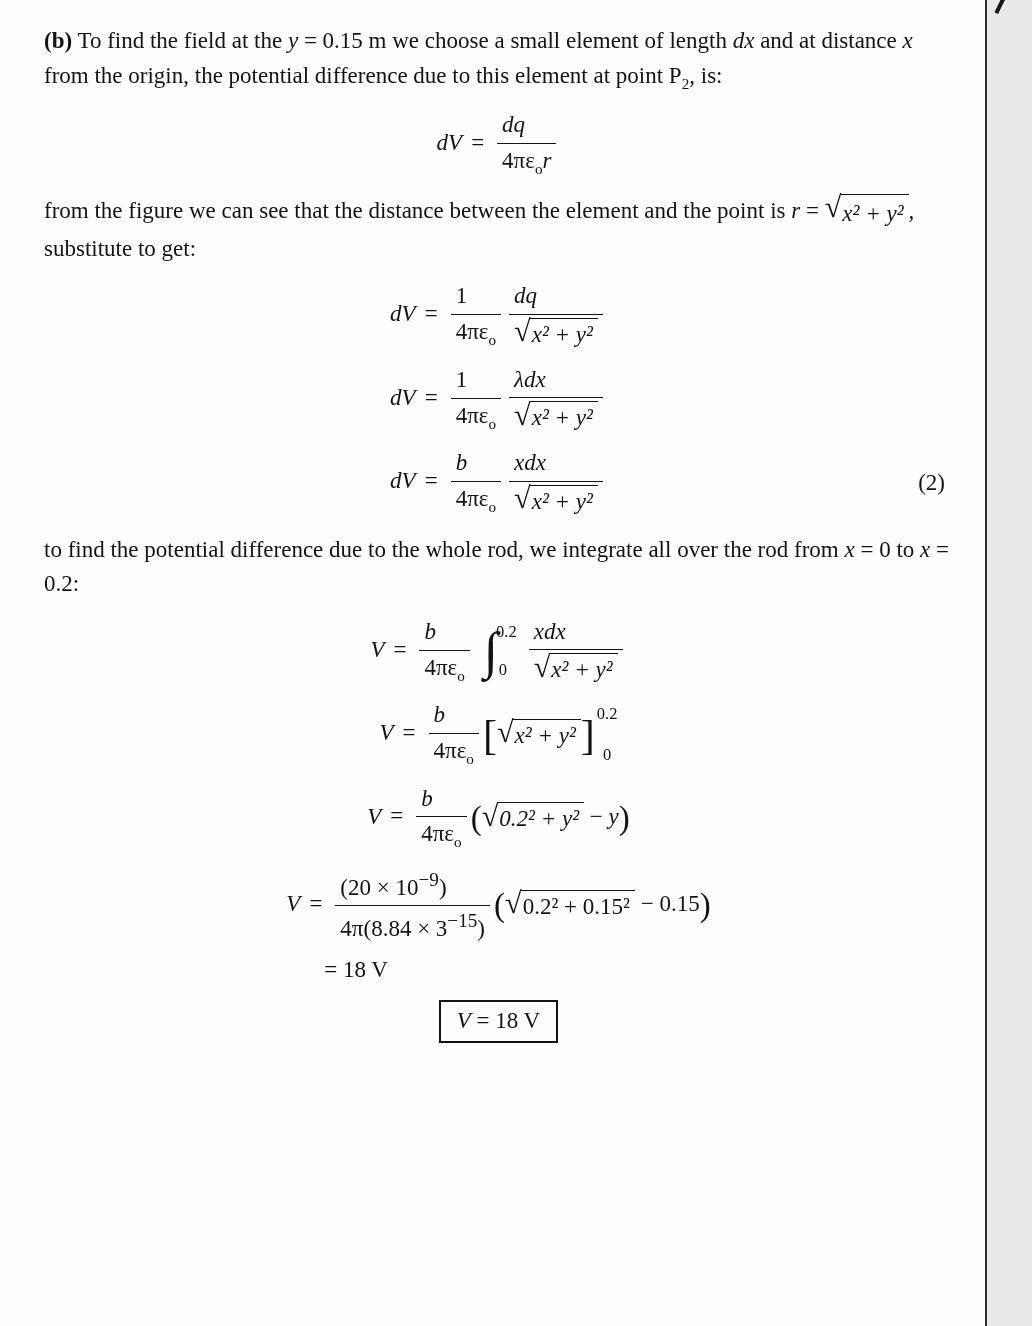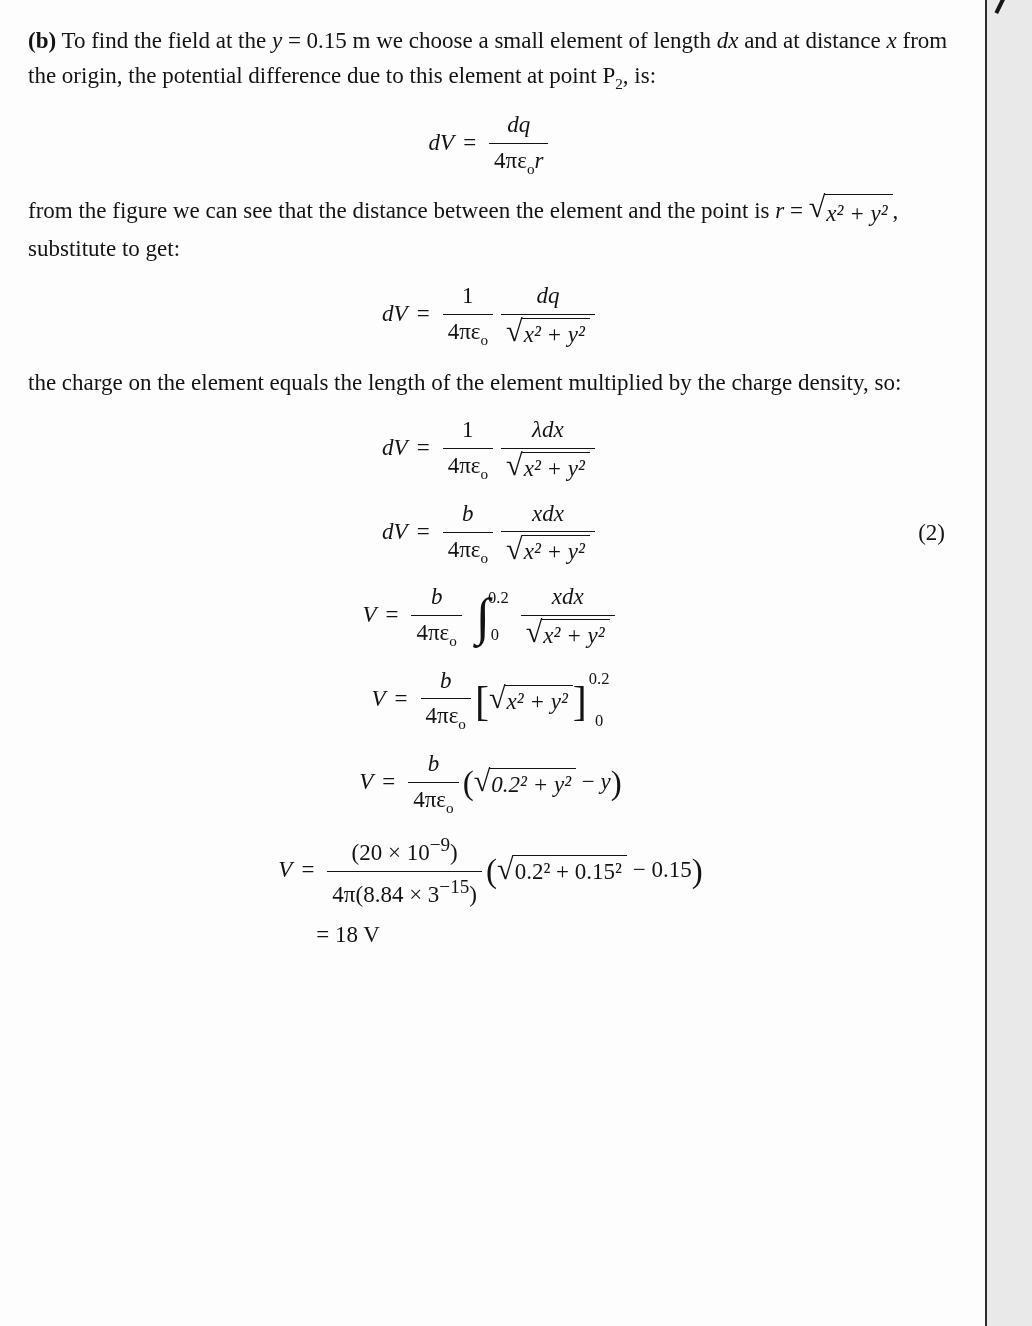--- a/index.html
+++ b/index.html
@@ -3,29 +3,29 @@
 <meta charset="utf-8">
 <style>
   html,body { margin:0; padding:0; background:#bfbfbf; }
   .page {
     position:relative; width:1032px; height:1326px; overflow:hidden;
     background:#fdfdfd; color:#131313;
     font-family:"Liberation Serif","DejaVu Serif",serif;
   }
   .content {
     position:absolute; top:0; left:0; width:985px; box-sizing:border-box;
-    padding:24px 32px 0 28px; font-size:23px; line-height:1.5;
+    padding:24px 32px 0 44px; font-size:23px; line-height:1.5;
   }
   .para { margin:0 0 12px 0; }
   .bd { font-weight:bold; }
   .mi { font-style:italic; }
   sub { font-size:0.66em; }
   .eq { text-align:center; margin:16px 8px; position:relative; line-height:1.25; }
   .rel { margin:0 9px; }
-  .frac { display:inline-block; vertical-align:middle; text-align:center; margin:0 4px; }
+  .frac { display:inline-block; vertical-align:middle; text-align:left; margin:0 4px; }
   .frac .num { display:block; padding:0 5px 3px 5px; }
   .frac .den { display:block; border-top:1.4px solid #131313; padding:3px 5px 0 5px; }
   .sqrt { display:inline-flex; align-items:flex-start; vertical-align:middle; }
   .surd { font-size:1.32em; line-height:1; position:relative; top:-0.06em; margin-right:-1px; }
   .rad { border-top:1.4px solid #131313; padding:2px 5px 0 2px; }
   .int { display:inline-flex; align-items:center; vertical-align:middle; margin:0 8px 0 10px; }
   .int-sign { font-size:52px; line-height:0.82; font-style:normal; }
   .int-lims { display:inline-flex; flex-direction:column; justify-content:space-between;
               height:54px; font-size:16.5px; line-height:1; margin-left:-2px; }
   .int-lo { margin-left:-7px; }
@@ -59,37 +59,37 @@
           <span class="rad mi">x² + y²</span>
         </span><span>, substitute to get:</span></p>
 
     <div class="eq">
       <span class="mi">dV</span><span class="rel">=</span><span class="frac"><span class="num">1</span><span class="den"><span>4πε</span><sub>o</sub></span></span><span class="frac"><span class="num mi">dq</span><span class="den"><span class="sqrt">
               <span class="surd">√</span>
               <span class="rad mi">x² + y²</span>
             </span></span></span>
     </div>
 
-    <p class="para"><span>the charge on the element equals the length of the element multiplied by the charge density, so:</span></p>
 
     <div class="eq">
       <span class="mi">dV</span><span class="rel">=</span><span class="frac"><span class="num">1</span><span class="den"><span>4πε</span><sub>o</sub></span></span><span class="frac"><span class="num mi">λdx</span><span class="den"><span class="sqrt">
               <span class="surd">√</span>
               <span class="rad mi">x² + y²</span>
             </span></span></span>
     </div>
 
     <div class="eq">
       <span class="mi">dV</span><span class="rel">=</span><span class="frac"><span class="num mi">b</span><span class="den"><span>4πε</span><sub>o</sub></span></span><span class="frac"><span class="num mi">xdx</span><span class="den"><span class="sqrt">
               <span class="surd">√</span>
               <span class="rad mi">x² + y²</span>
             </span></span></span>
       <span class="eqtag">(2)</span>
     </div>
 
+    <p class="para"><span>to find the potential difference due to the whole rod, we integrate all over the rod from </span><span class="mi">x</span><span> = 0 to </span><span class="mi">x</span><span> = 0.2:</span></p>
 
     <div class="eq">
       <span class="mi">V</span><span class="rel">=</span><span class="frac"><span class="num mi">b</span><span class="den"><span>4πε</span><sub>o</sub></span></span><span class="int">
           <span class="int-sign">∫</span>
           <span class="int-lims">
             <span class="int-up">0.2</span>
             <span class="int-lo">0</span>
           </span>
         </span><span class="frac"><span class="num mi">xdx</span><span class="den"><span class="sqrt">
               <span class="surd">√</span>
@@ -118,19 +118,22 @@
     <div class="eq">
       <span class="eq8inner">
         <span><span class="mi">V</span><span class="rel">=</span><span class="frac"><span class="num"><span>(20 × 10</span><sup>−9</sup><span>)</span></span><span class="den"><span>4π(8.84 × 3</span><sup>−15</sup><span>)</span></span></span><span class="bp">(</span><span class="sqrt">
               <span class="surd">√</span>
               <span class="rad">0.2² + 0.15²</span>
             </span><span> − 0.15</span><span class="bp">)</span></span>
         <div class="eq8result">= 18 V</div>
       </span>
     </div>
 
+    <div class="eq">
+      <span class="ansbox"><span class="mi">V</span><span> = 18 V</span></span>
+    </div>
 
   </div>
 
   <div class="gutter">
     <div class="corner-mark"></div>
   </div>
 </div>
 
 </body></html>

